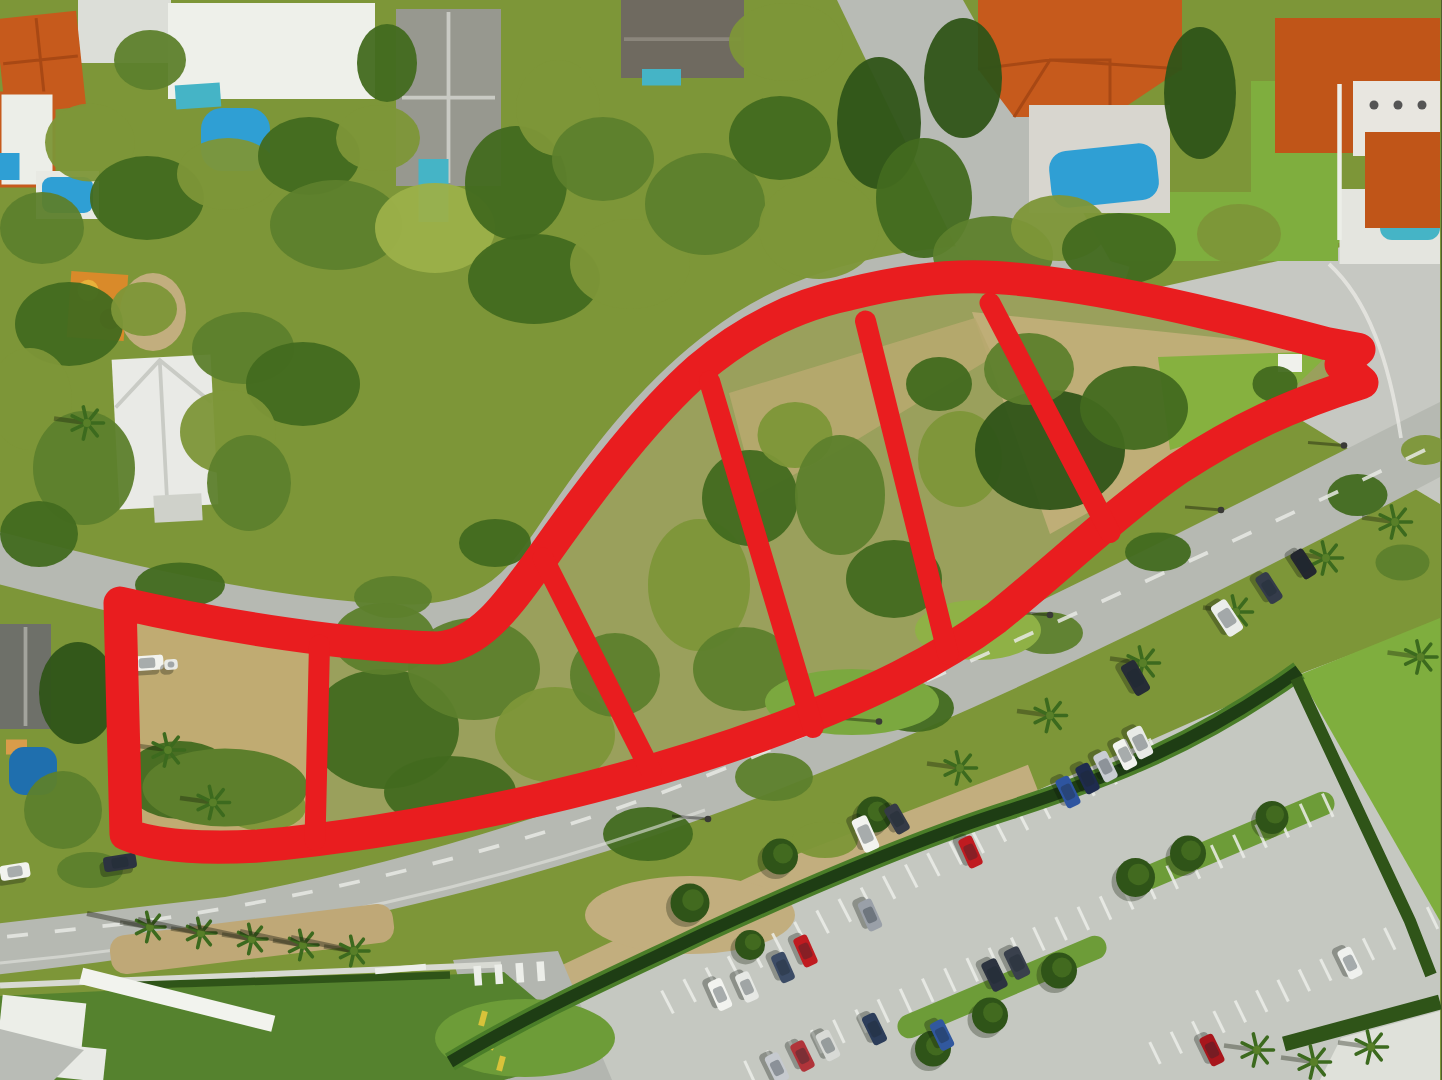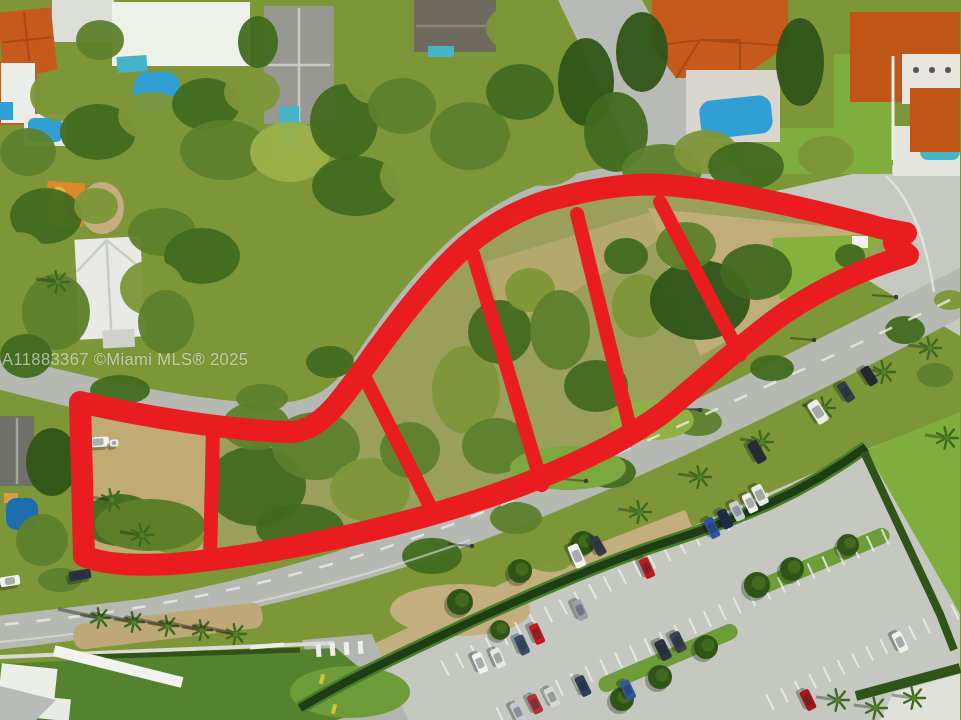--- a/index.html
+++ b/index.html
@@ -692,14 +692,13 @@
     <g id="ov-divs">
           <path d="M 213 430 L 210 560" stroke="#e91d1f" stroke-width="14" stroke-linecap="round" fill="none"></path>
           <path d="M 362 372 L 434 514" stroke="#e91d1f" stroke-width="14" stroke-linecap="round" fill="none"></path>
           <path d="M 473 254 L 542 485" stroke="#e91d1f" stroke-width="14" stroke-linecap="round" fill="none"></path>
           <path d="M 577 214 L 632 436" stroke="#e91d1f" stroke-width="14" stroke-linecap="round" fill="none"></path>
           <path d="M 660 202 L 740 355" stroke="#e91d1f" stroke-width="14" stroke-linecap="round" fill="none"></path>
         </g>
   </g>
 </svg>
 
-<div class="watermark">A11883367 ©Miami MLS® 2025</div>
 </div>
 
 </body></html>

